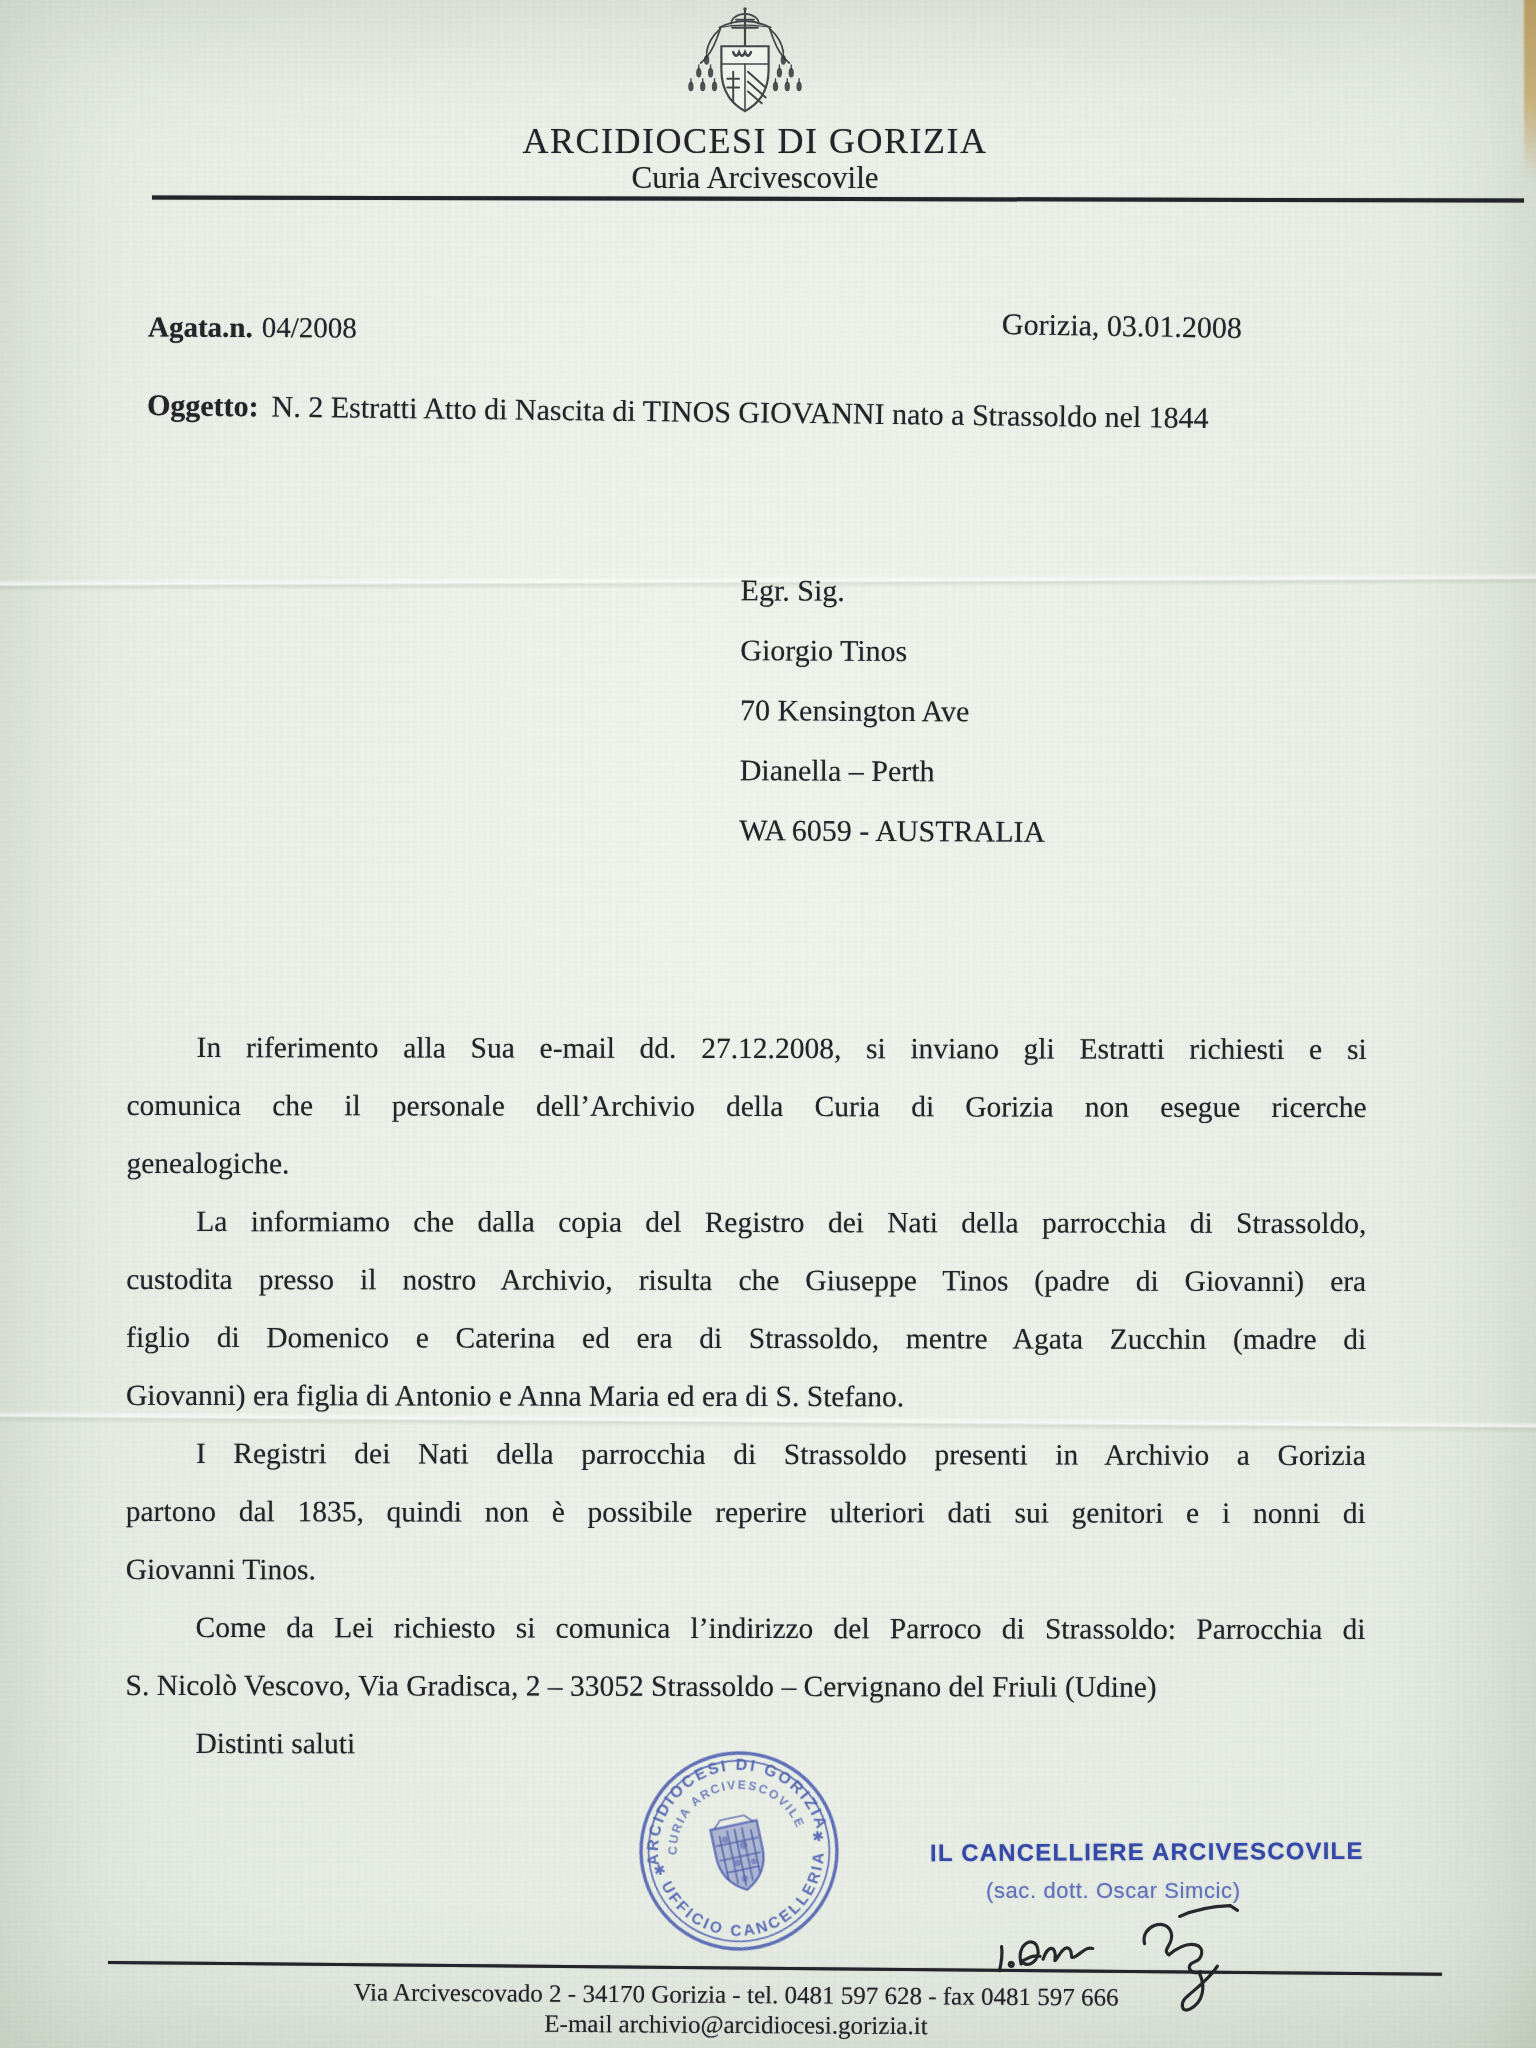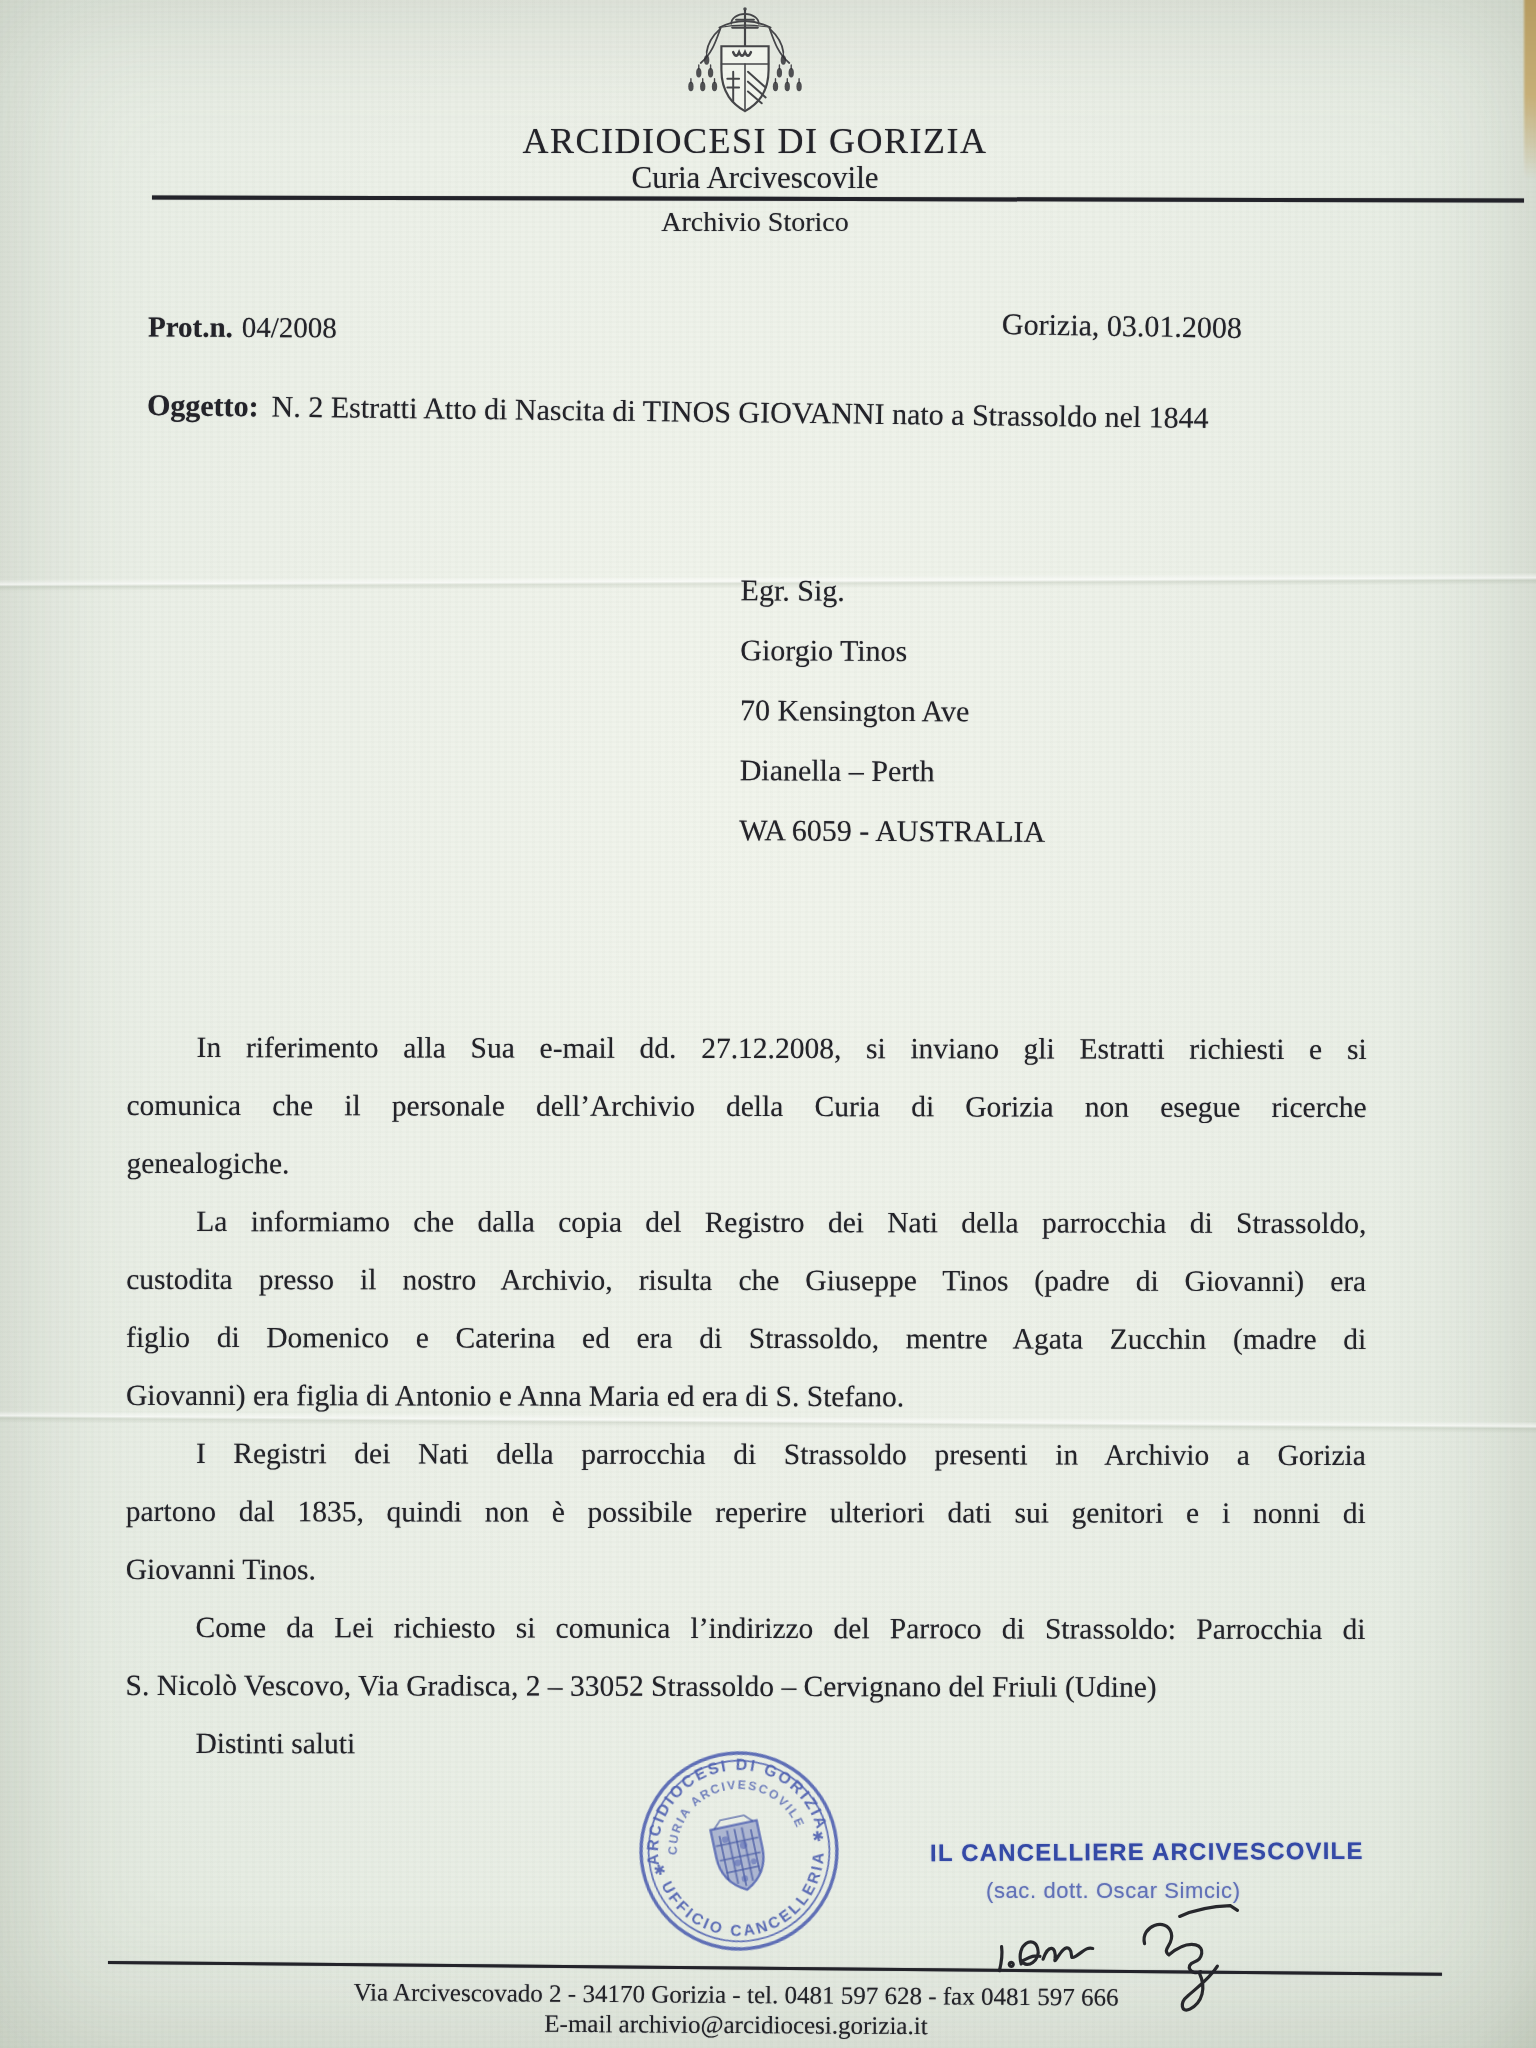--- a/index.html
+++ b/index.html
@@ -89,24 +89,23 @@
         <ellipse cx="105" cy="71" rx="2.7" ry="4.8"></ellipse>
       <ellipse cx="125" cy="85" rx="2.7" ry="4.8"></ellipse>
         <ellipse cx="113" cy="85" rx="2.7" ry="4.8"></ellipse>
         <ellipse cx="101" cy="85" rx="2.7" ry="4.8"></ellipse>
     </g>
   </svg>
 
   <div class="txt center-col org">ARCIDIOCESI DI GORIZIA</div>
   <div class="txt center-col curia">Curia Arcivescovile</div>
   <div class="rule rule1"></div>
-  <div class="txt center-col storico">Archivio Storico</div>
 
   <div class="txt prot">
-    <span class="b">Prot.n.</span><span class="num">04/2008</span>
+    <span class="b">Agata.n.</span><span class="num">04/2008</span>
   </div>
   <div class="txt date">Gorizia, 03.01.2008</div>
 
   <div class="txt subject">
     <span class="b">Oggetto:</span><span class="stext">N. 2 Estratti Atto di Nascita di TINOS GIOVANNI nato a Strassoldo nel 1844</span>
   </div>
 
   <div class="txt addr">
     <div>Egr. Sig.</div>
     <div>Giorgio Tinos</div>

